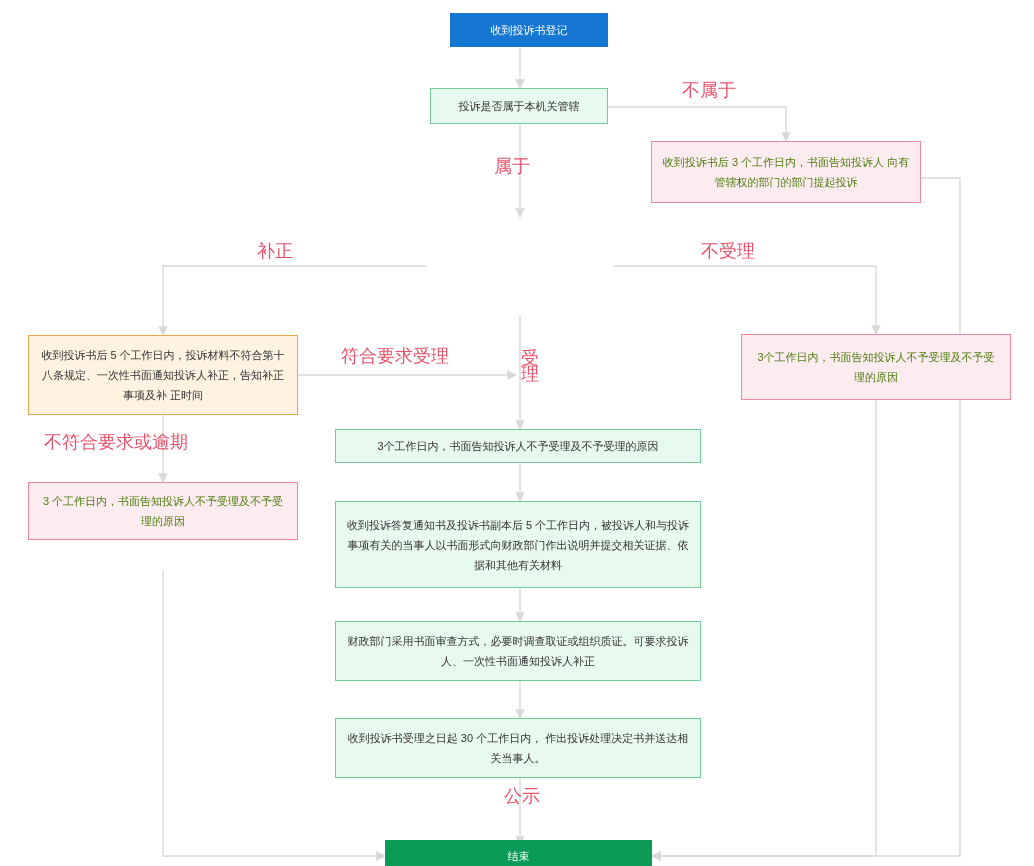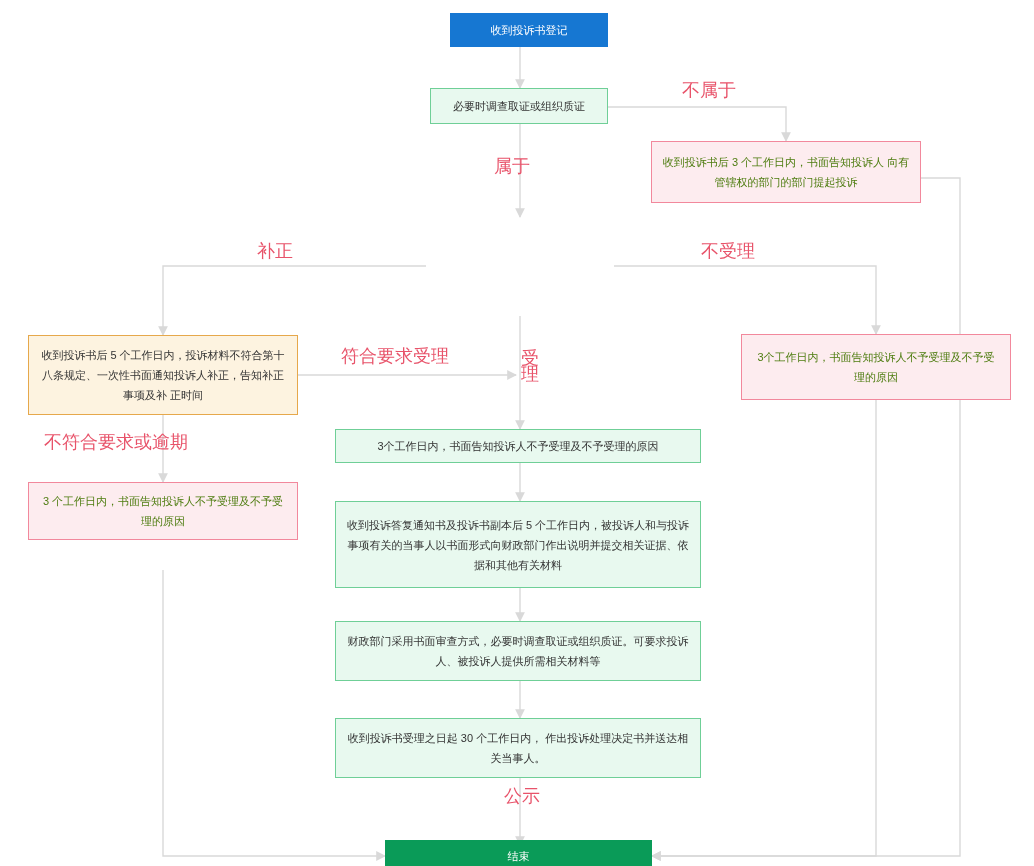--- a/index.html
+++ b/index.html
@@ -140,21 +140,21 @@
 
       <path d="M 921 178 L 960 178 L 960 856 L 652 856"></path>
     </g>
   </svg>
 
   <div class="node start" style="left:450px; top:13px; width:158px; height:34px;">
     <span>收到投诉书登记</span>
   </div>
 
   <div class="node green" style="left:430px; top:88px; width:178px; height:36px;">
-    <span>必要时调查取证或组织质证</span>
+    <span>投诉是否属于本机关管辖</span>
   </div>
 
   <div class="node pink" style="left:651px; top:141px; width:270px; height:62px;">
     <span>收到投诉书后 3 个工作日内，书面告知投诉人 向有管辖权的部门的部门提起投诉</span>
   </div>
 
 
   <div class="node yellow" style="left:28px; top:335px; width:270px; height:80px; padding:6px 12px;">
     <span>收到投诉书后 5 个工作日内，投诉材料不符合第十八条规定、一次性书面通知投诉人补正，告知补正事项及补 正时间</span>
   </div>
@@ -169,21 +169,21 @@
 
   <div class="node green" style="left:335px; top:429px; width:366px; height:34px;">
     <span>3个工作日内，书面告知投诉人不予受理及不予受理的原因</span>
   </div>
 
   <div class="node green" style="left:335px; top:501px; width:366px; height:87px;">
     <span>收到投诉答复通知书及投诉书副本后 5 个工作日内，被投诉人和与投诉事项有关的当事人以书面形式向财政部门作出说明并提交相关证据、依据和其他有关材料</span>
   </div>
 
   <div class="node green" style="left:335px; top:621px; width:366px; height:60px;">
-    <span>财政部门采用书面审查方式，必要时调查取证或组织质证。可要求投诉人、被投诉人提供所需相关材料等</span>
+    <span>财政部门采用书面审查方式，必要时调查取证或组织质证。可要求投诉人、一次性书面通知投诉人补正</span>
   </div>
 
   <div class="node green" style="left:335px; top:718px; width:366px; height:60px;">
     <span>收到投诉书受理之日起 30 个工作日内， 作出投诉处理决定书并送达相关当事人。</span>
   </div>
 
   <div class="node end" style="left:385px; top:840px; width:267px; height:32px;">
     <span>结束</span>
   </div>
 

